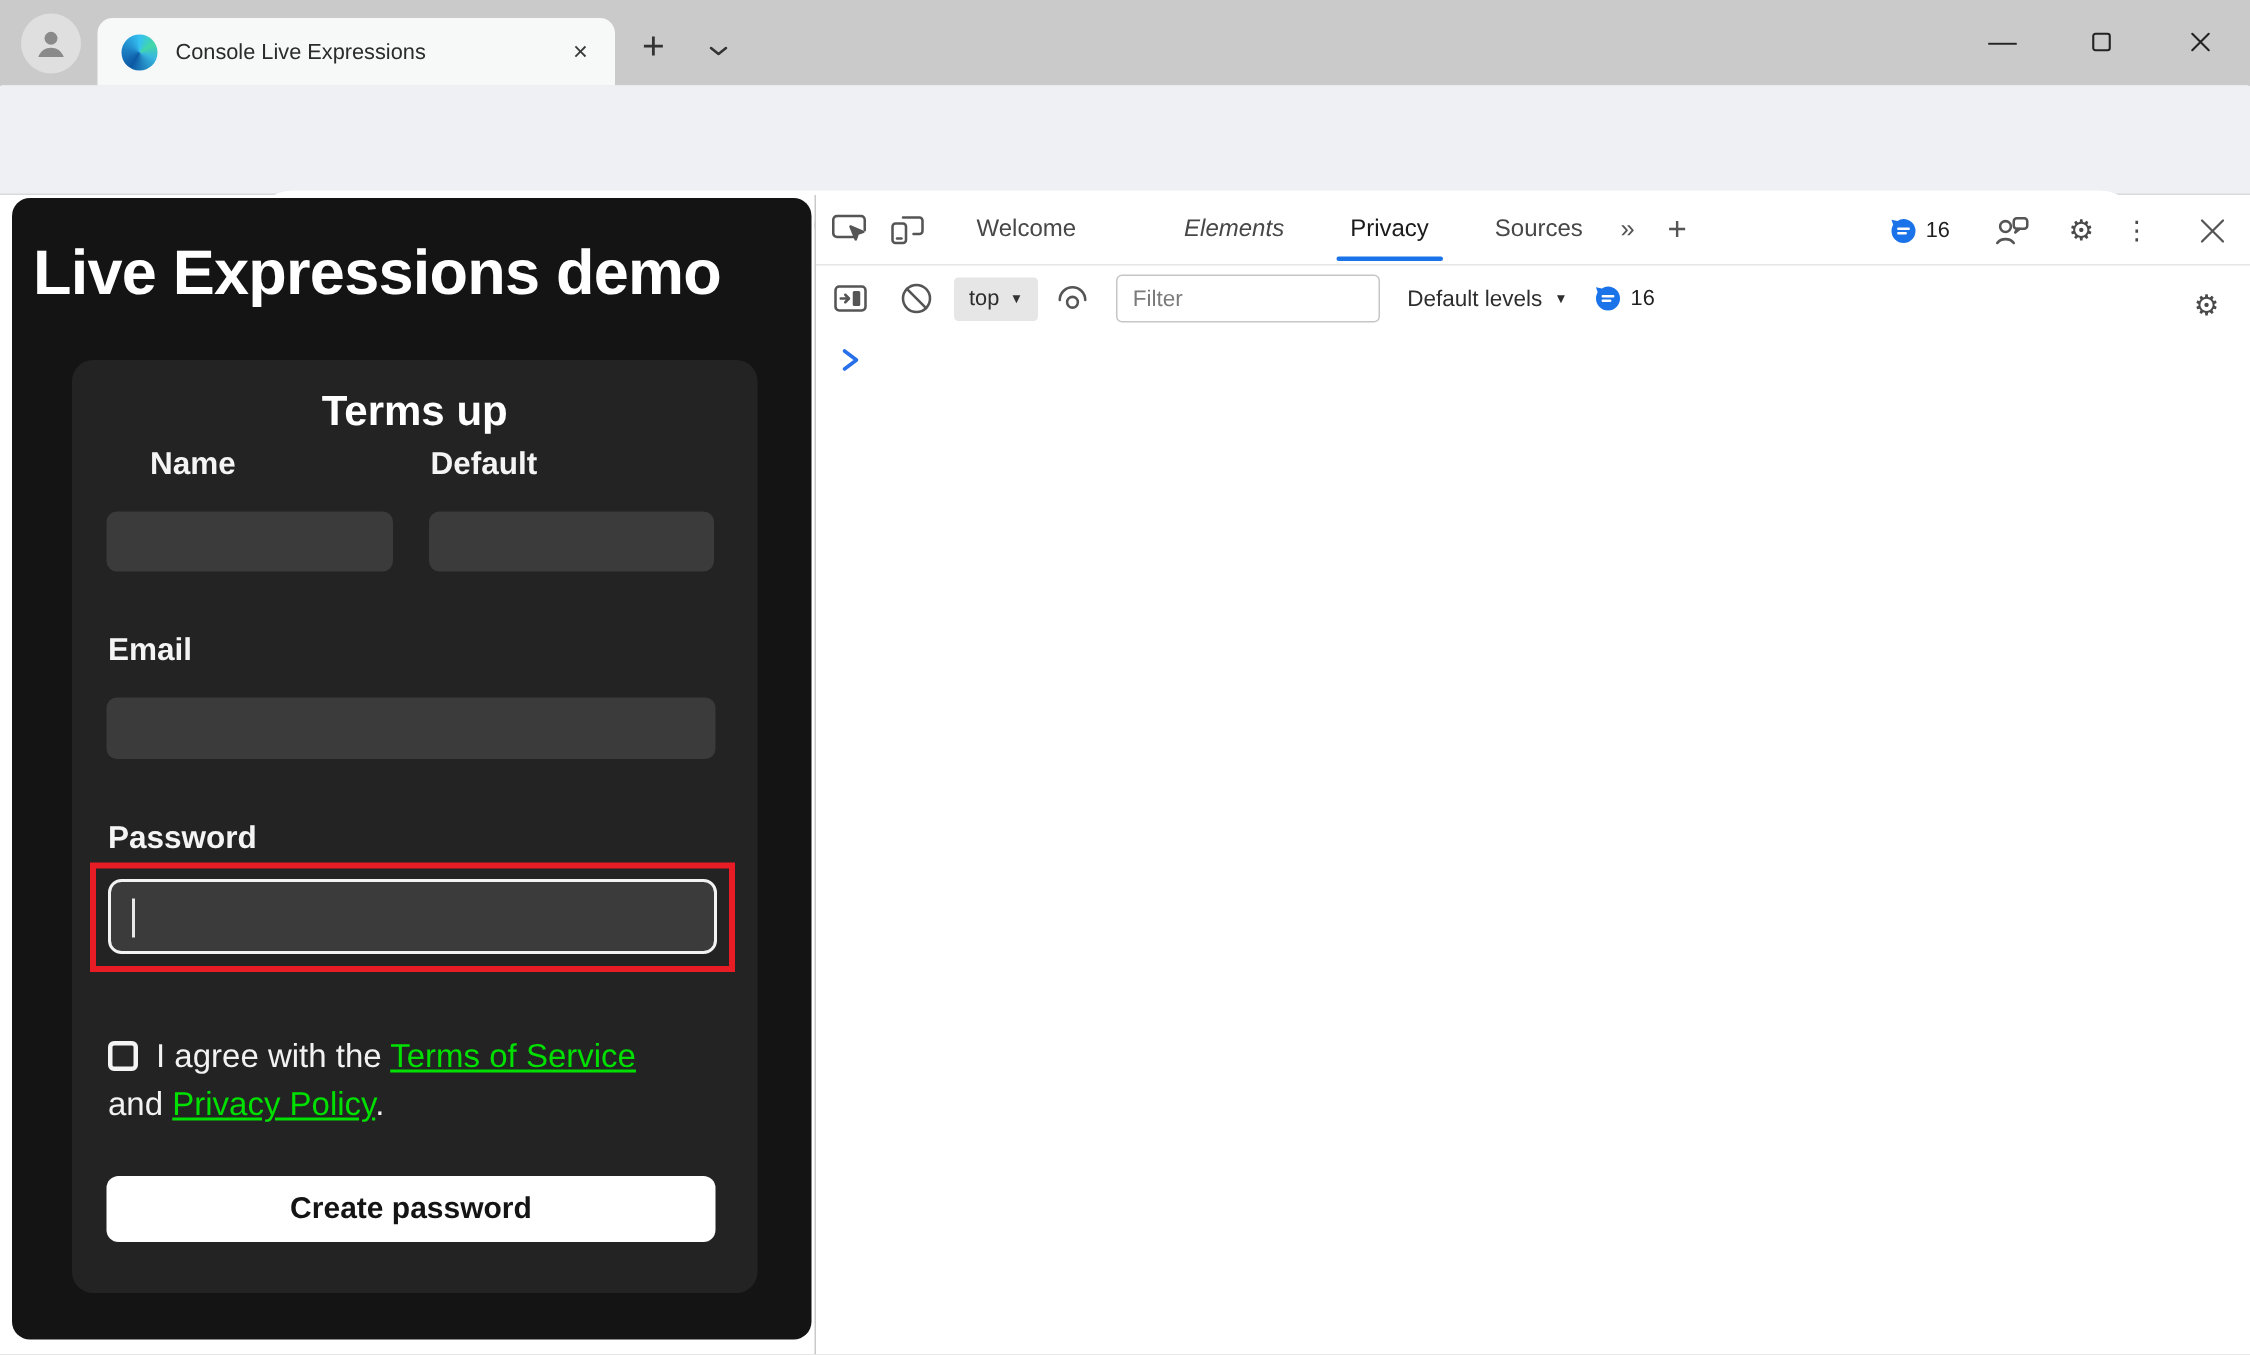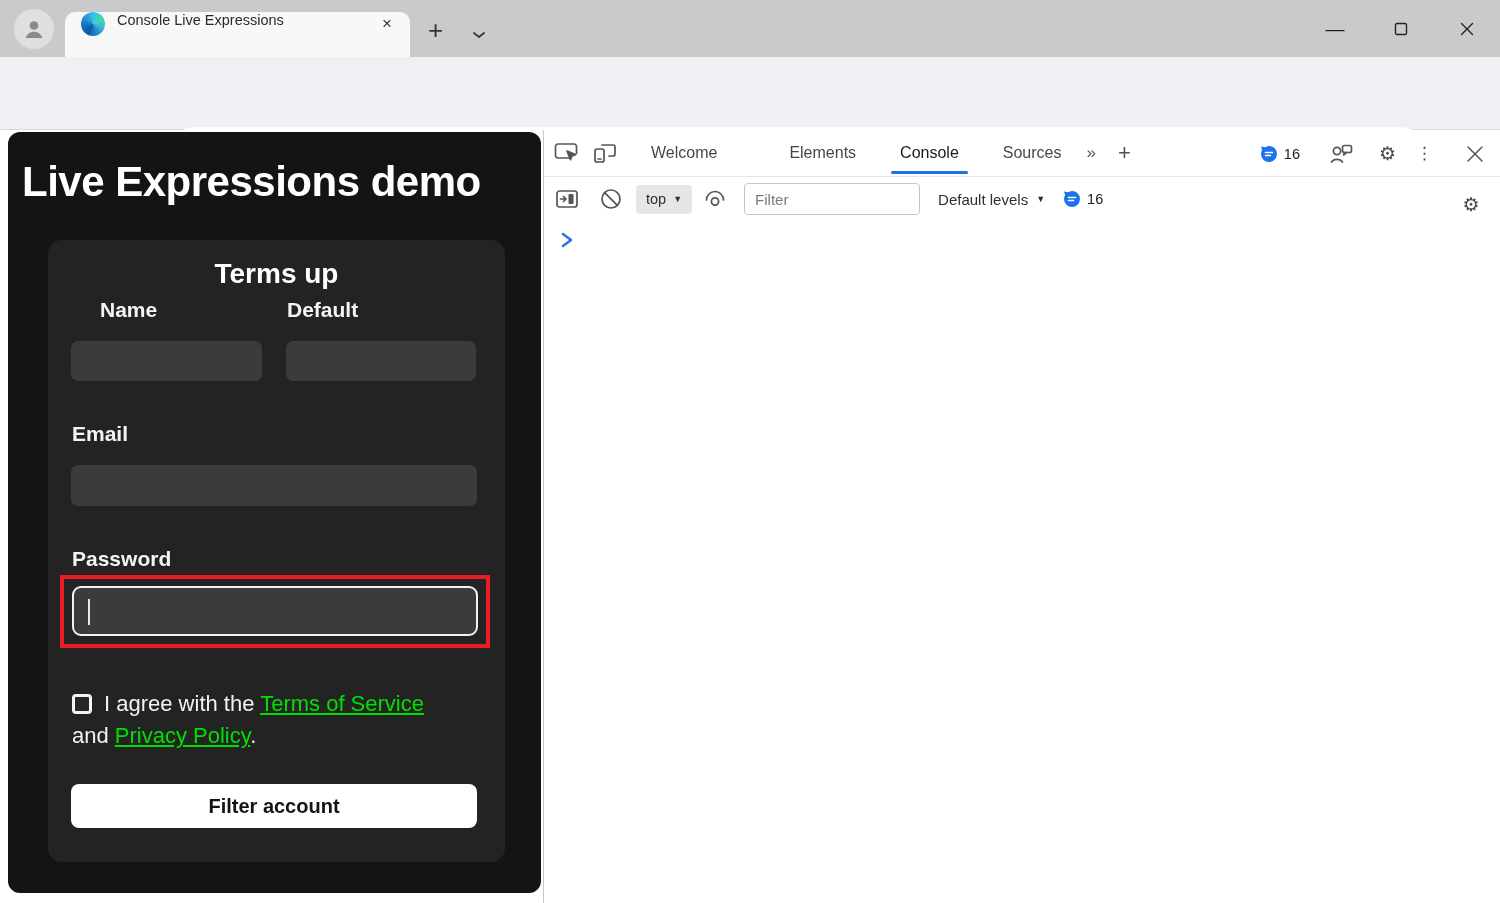--- a/index.html
+++ b/index.html
@@ -2,21 +2,21 @@
 <html><head>
 <meta charset="utf-8">
 <style>
   * { margin:0; padding:0; box-sizing:border-box; }
   html,body { width:1500px; height:903px; font-family:"Liberation Sans", sans-serif; background:#fff; }
   .window { position:relative; width:1500px; height:903px; overflow:hidden; box-shadow: inset 0 0 0 1px #8f8f8f; background:#fff; }
 
   
   .tabstrip { position:absolute; left:0; top:0; width:100%; height:57px; background:#cacaca; }
   .avatar { position:absolute; left:14px; top:9px; width:40px; height:40px; border-radius:50%; background:#dfdfdf; display:flex; align-items:center; justify-content:center; }
-  .tab { position:absolute; left:65px; top:12px; width:345px; height:45px; background:#f7f8f8; border-radius:10px 10px 0 0; display:flex; padding:0 12px 0 16px; }
+  .tab { position:absolute; left:65px; top:12px; width:345px; height:45px; background:#f7f8f8; border-radius:10px 10px 0 0; display:flex; align-items:center; padding:0 12px 0 16px; }
   .edge-logo { width:24px; height:24px; border-radius:50%;
     background: conic-gradient(from 210deg, #0c59a4 0deg, #1c7fc4 70deg, #35c1f1 150deg, #43d7a6 210deg, #38b8e0 260deg, #0c59a4 360deg); }
   .tab-title { margin-left:12px; font-size:14.5px; color:#2b2b2b; flex:1; white-space:nowrap; overflow:hidden; }
   .tab-close { font-size:17px; color:#3a3a3a; padding:2px 6px; }
   .newtab-btn { position:absolute; left:428px; top:20px; font-size:26px; font-weight:300; color:#333; line-height:20px; }
   .tab-chevron { position:absolute; left:472px; top:26px; }
   .win-controls { position:absolute; right:0; top:0; height:57px; display:flex; align-items:center; }
   .win-btn { width:66px; text-align:center; font-size:19px; color:#222; }
   .win-btn svg { vertical-align:middle; }
 
@@ -180,21 +180,21 @@
           <div class="fld-input pw-input" style="left:24px; top:346px; width:406px; height:50px;">
             <span class="caret"></span>
           </div>
           <div class="red-box" style="left:12px; top:335px; width:430px; height:73px;"></div>
 
           <div class="agree">
             <span class="cb"></span><span>I agree with the </span><a href="#">Terms of Service</a><br>
             <span>and </span><a href="#">Privacy Policy</a><span>.</span>
           </div>
 
-          <button class="submit-btn">Filter account</button>
+          <button class="submit-btn">Create password</button>
         </div>
       </div>
     </div>
 
     <div class="devtools">
 
       <div class="dt-tabs">
         <span class="dt-ico">
           <svg class="stroke" width="26" height="24" viewBox="0 0 26 24">
               <path d="M18 17 h-13 a2.5 2.5 0 0 1 -2.5 -2.5 v-9 a2.5 2.5 0 0 1 2.5 -2.5 h16 a2.5 2.5 0 0 1 2.5 2.5 v7"></path>
@@ -202,22 +202,22 @@
             </svg>
         </span>
         <span class="dt-ico">
           <svg class="stroke" width="26" height="24" viewBox="0 0 26 24">
               <path d="M10 4 h11 a2 2 0 0 1 2 2 v7 a2 2 0 0 1 -2 2 h-4"></path>
               <rect x="3" y="8" width="9" height="13" rx="2" fill="#fff"></rect>
               <path d="M6 18 h3"></path>
             </svg>
         </span>
         <div class="dt-tab">Welcome</div>
-        <div class="dt-tab" style="margin-left:42px;">Elements</div>
-        <div class="dt-tab active">Console</div>
+        <div class="dt-tab" style="margin-left:42px;font-style:italic;">Elements</div>
+        <div class="dt-tab active">Privacy</div>
         <div class="dt-tab">Sources</div>
         <span class="dt-more">»</span>
         <span class="dt-plus">+</span>
 
         <div class="dt-right">
           <span class="badge">
             <svg class="bubble" viewBox="0 0 18 18">
                 <path d="M9 1 a8 8 0 1 1 -8 8 c0-1.5.4-2.9 1.1-4.1 L1 1.5 5 2.3 A8 8 0 0 1 9 1z" fill="#1a73e8"></path>
                 <path d="M5.5 7.5 h7 M5.5 10.5 h5" stroke="#fff" stroke-width="1.6" stroke-linecap="round"></path>
               </svg>

